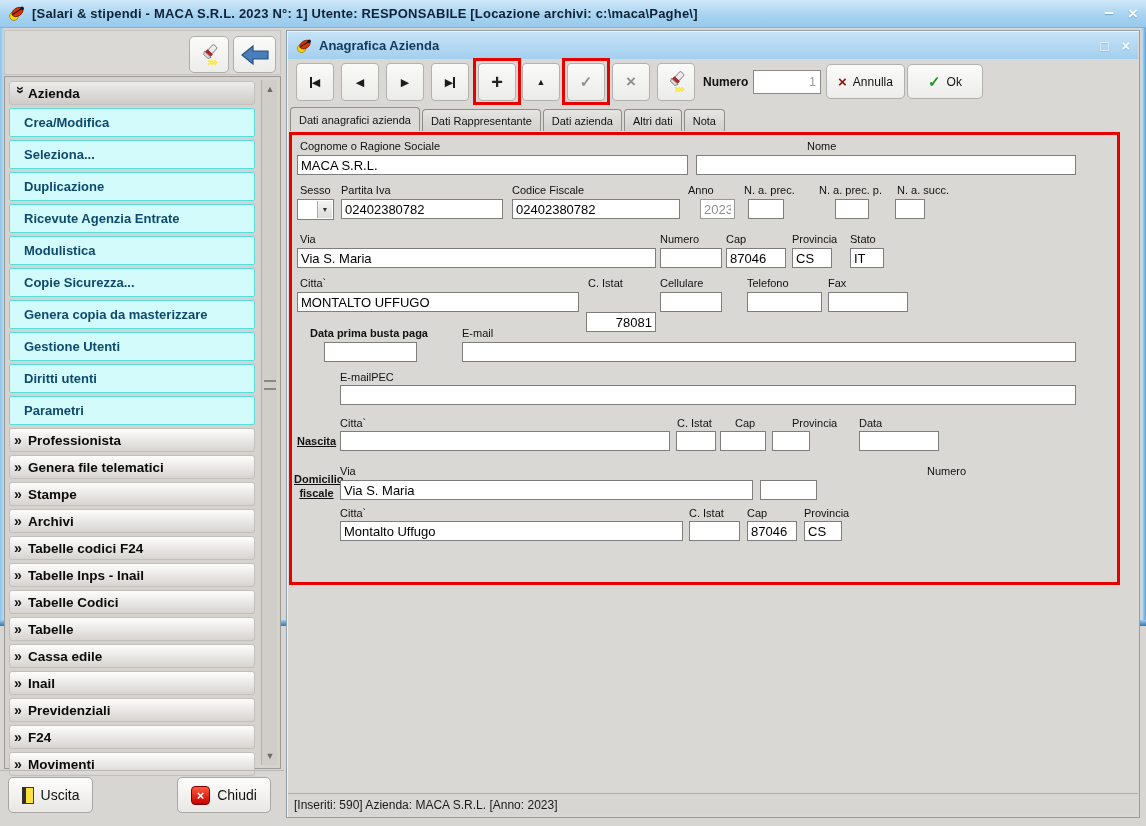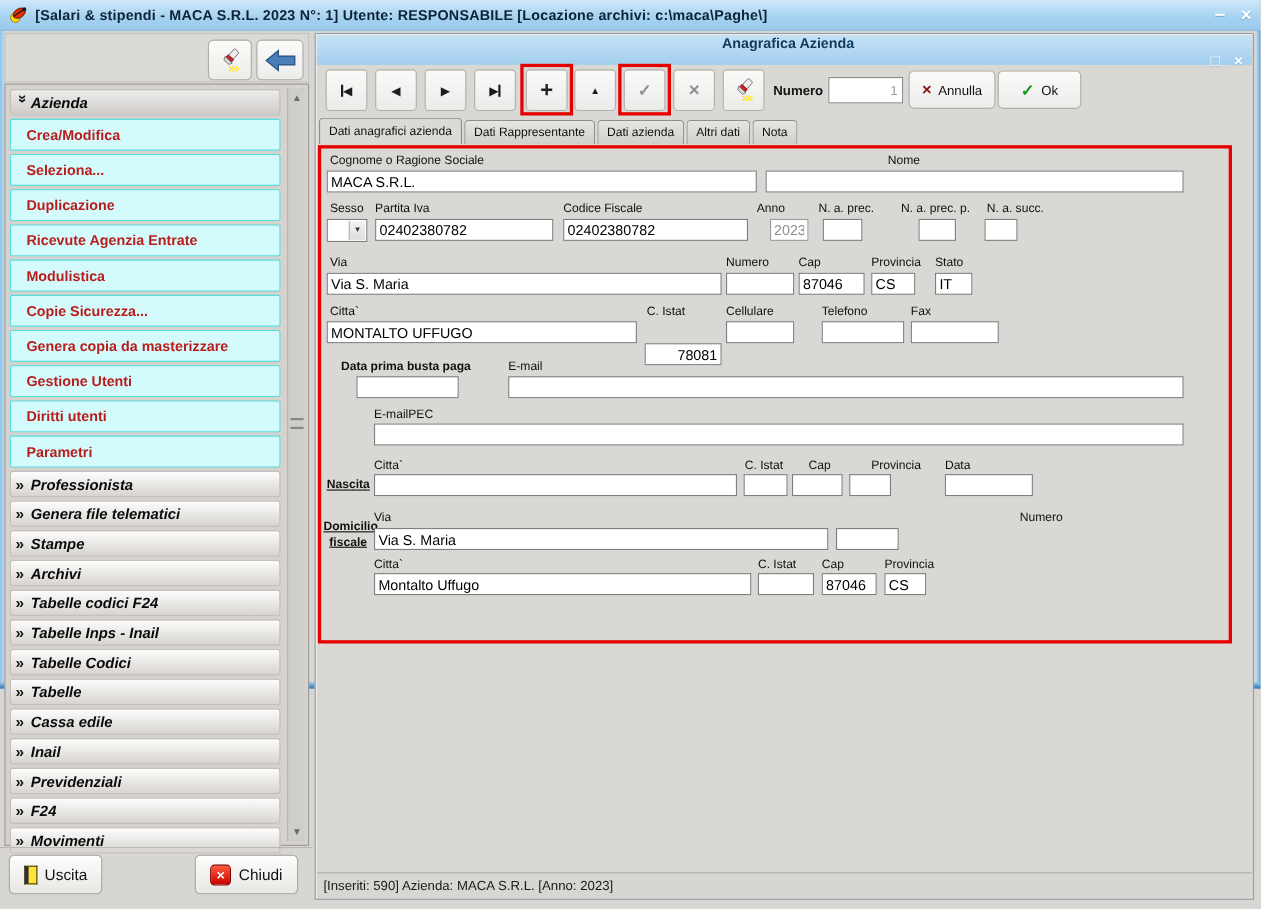--- a/index.html
+++ b/index.html
@@ -24,42 +24,42 @@
   .tool-btn { position:absolute; top:5px; width:40px; height:37px; background:linear-gradient(#fbfbfa,#ececea);
     border:1px solid #adadaa; border-radius:5px; display:flex; align-items:center; justify-content:center; cursor:pointer; }
   .side-menu { position:absolute; left:4px; top:76px; width:277px; height:693px;
     background:#d6d3cf; border:1px solid #9b9a97; }
   .menu-items { position:absolute; left:4px; top:4px; width:246px; display:flex; flex-direction:column; gap:3px; }
   .side-header { height:24px; background:linear-gradient(#fdfdfc,#d7d4d0); border:1px solid #c2c0bc;
     border-radius:3px; display:flex; align-items:center; padding-left:4px; cursor:pointer; }
   .side-header .chev { font-size:14px; font-weight:bold; color:#111; width:14px; display:inline-block; }
   .side-header.expanded { background:linear-gradient(#ececeb,#cfccc8); }
   .side-header.expanded .chev { transform:rotate(90deg); }
-  .side-header .hlabel { font-size:13.5px; font-weight:bold; color:#0a0a0a;font-style:italic; }
+  .side-header .hlabel { font-size:13.5px; font-weight:bold; color:#0a0a0a; }
   .side-item { height:29px; background:#d4fbfb; border:1px solid #59dede; border-radius:2px;
     display:flex; align-items:center; padding-left:14px; cursor:pointer; }
-  .side-item .ilabel { font-size:13px; font-weight:bold; color:#b91c1c; }
+  .side-item .ilabel { font-size:13px; font-weight:bold; color:#0c4a6e; }
   .side-scroll { position:absolute; right:3px; top:3px; width:16px; height:685px; background:#d0cec9; border-left:1px solid #b5b3af; }
   .scroll-arrow { position:absolute; left:1px; width:14px; height:16px; color:#6a6a66; font-size:9px;
     display:flex; align-items:center; justify-content:center; cursor:pointer; }
   .scroll-thumb { position:absolute; left:2px; top:300px; width:12px; height:10px;
     border-top:2px solid #8a8885; border-bottom:2px solid #8a8885; cursor:pointer; }
   .side-footer-line { position:absolute; left:0; top:770px; width:284px; height:1px; background:#b9b7b3; }
   .footer-btn { position:absolute; top:777px; height:36px; background:linear-gradient(#fdfdfc,#e9e7e4);
     border:1px solid #a8a6a2; border-radius:5px; display:flex; align-items:center; justify-content:center;
     gap:7px; font-size:14px; color:#111; cursor:pointer; }
   .door-icon { width:12px; height:17px; background:#ffe23d; border:1px solid #4a3b00; border-left:4px solid #2f2f2f; }
   .red-x-icon { width:19px; height:19px; background:linear-gradient(#ff5a3c,#c90000); border:1px solid #7a0000;
     border-radius:4px; color:#fff; font-size:13px; font-weight:bold; display:flex; align-items:center; justify-content:center; }
 
   
   .child { position:absolute; left:286px; top:30px; width:854px; height:788px;
     background:#dad8d5; border:1px solid #8fa0ab; box-shadow:1px 1px 0 #f2f1ef inset; }
   .child-titlebar { position:absolute; left:1px; top:1px; right:1px; height:27px;
-    background:linear-gradient(#c6e2f6,#a3cfee); display:flex; align-items:center; padding:0 8px;flex-direction:column; }
+    background:linear-gradient(#c6e2f6,#a3cfee); display:flex; align-items:center; padding:0 8px; }
   .child-title { font-size:13px; font-weight:bold; color:#123a5e; margin-left:7px; }
   .child-btns { margin-left:auto; display:flex; gap:13px; align-items:center; }
   .child-btn { color:#fff; font-size:14px; font-weight:bold; text-shadow:0 1px 1px #7fb0d6; cursor:default; }
 
   .toolbar-btn { position:absolute; top:32px; width:38px; height:38px; background:linear-gradient(#fafaf9,#ebebe9);
     border:1px solid #b1b1ae; border-radius:4px; display:flex; align-items:center; justify-content:center;
     font-size:12px; color:#222; cursor:pointer; }
   .toolbar-btn .tri { font-size:11px; color:#1c1c1c; }
   .toolbar-btn .bar { width:2px; height:11px; background:#1c1c1c; }
   .toolbar-btn.plus { font-size:20px; font-weight:bold; }

